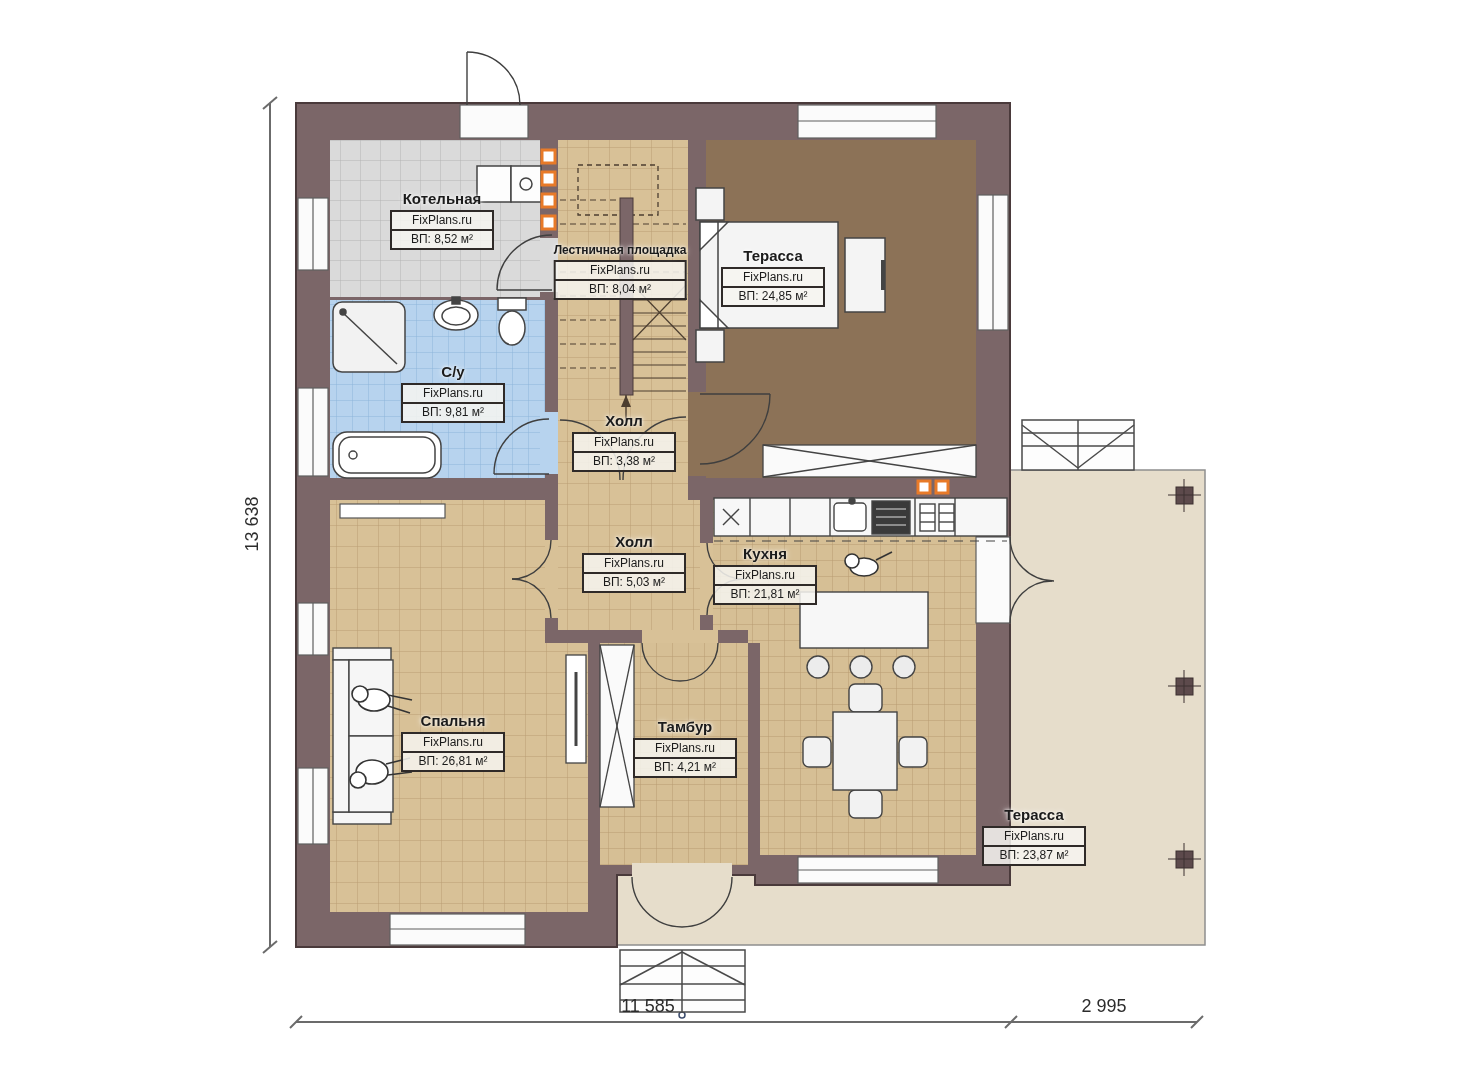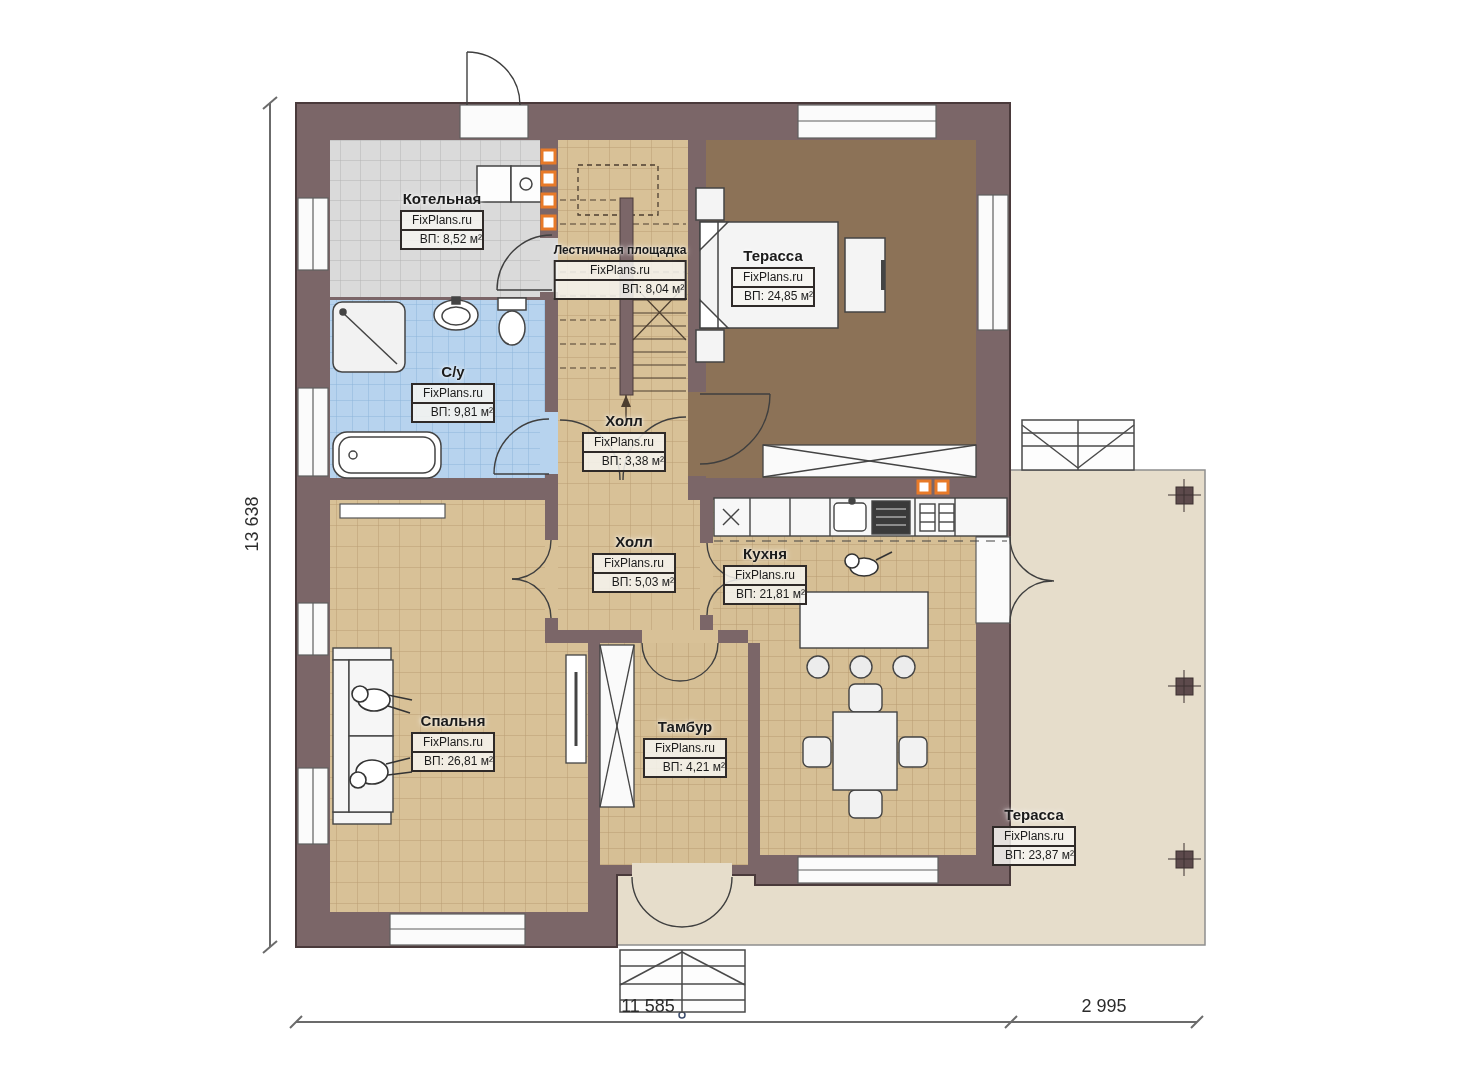--- a/index.html
+++ b/index.html
@@ -4,22 +4,22 @@
 <style>
   html,body{margin:0;padding:0;background:#ffffff;}
   #stage{position:relative;width:1473px;height:1080px;background:#ffffff;overflow:hidden;
          font-family:"Liberation Sans",sans-serif;}
   #plansvg{position:absolute;left:0;top:0;}
   .room-label{position:absolute;transform:translateX(-50%);text-align:center;color:#1b1b1b;z-index:5;}
   .rname{font-weight:bold;font-size:15px;margin-bottom:3px;white-space:nowrap;
          text-shadow:0 0 3px rgba(255,255,255,.95),0 0 6px rgba(255,255,255,.8);}
   .rname.small{font-size:12px;}
   .rbox{display:block;border:2px solid #2f2a28;background:rgba(246,244,240,.86);
-        font-size:12px;line-height:15px;padding:1px 0;min-width:80px;white-space:nowrap;}
-  .rbox + .rbox{border-top:none;text-align:right;}
+        font-size:12px;line-height:15px;padding:1px 10px;min-width:80px;white-space:nowrap;}
+  .rbox + .rbox{border-top:none;}
   .dim{position:absolute;font-size:18px;color:#2c2c2c;z-index:5;white-space:nowrap;}
   .dim-left{transform:translate(-50%,-50%) rotate(-90deg);}
   .dim-h{transform:translateX(-50%);}
 </style>
 </head>
 <body>
 
 <div id="stage">
 
 <svg id="plansvg" width="1473" height="1080" viewBox="0 0 1473 1080">

